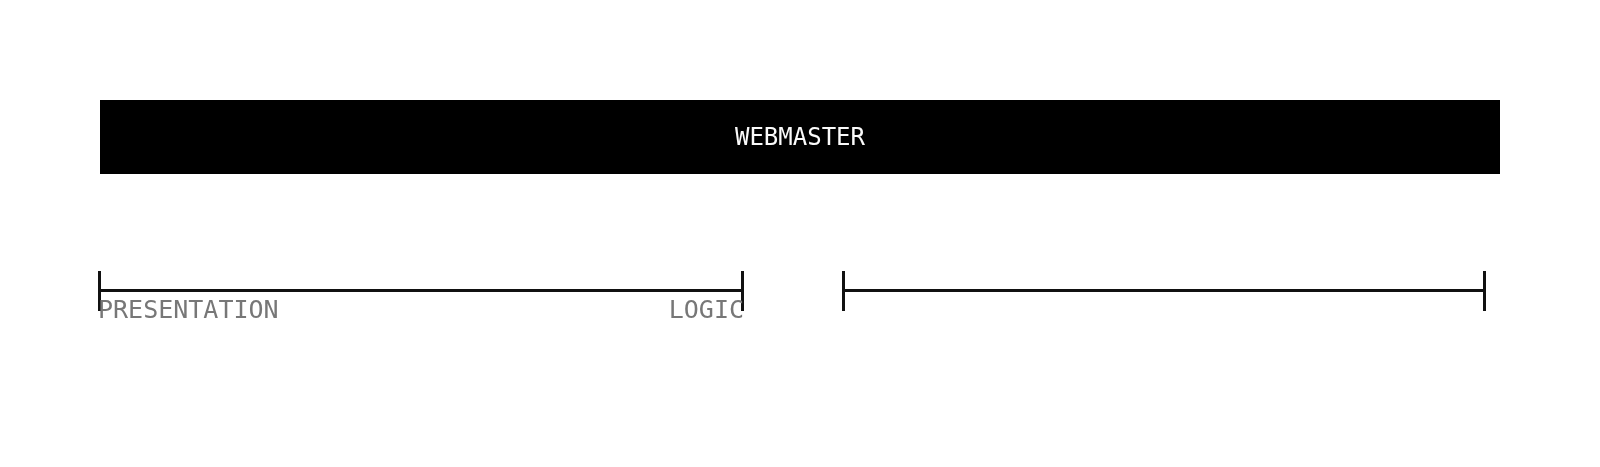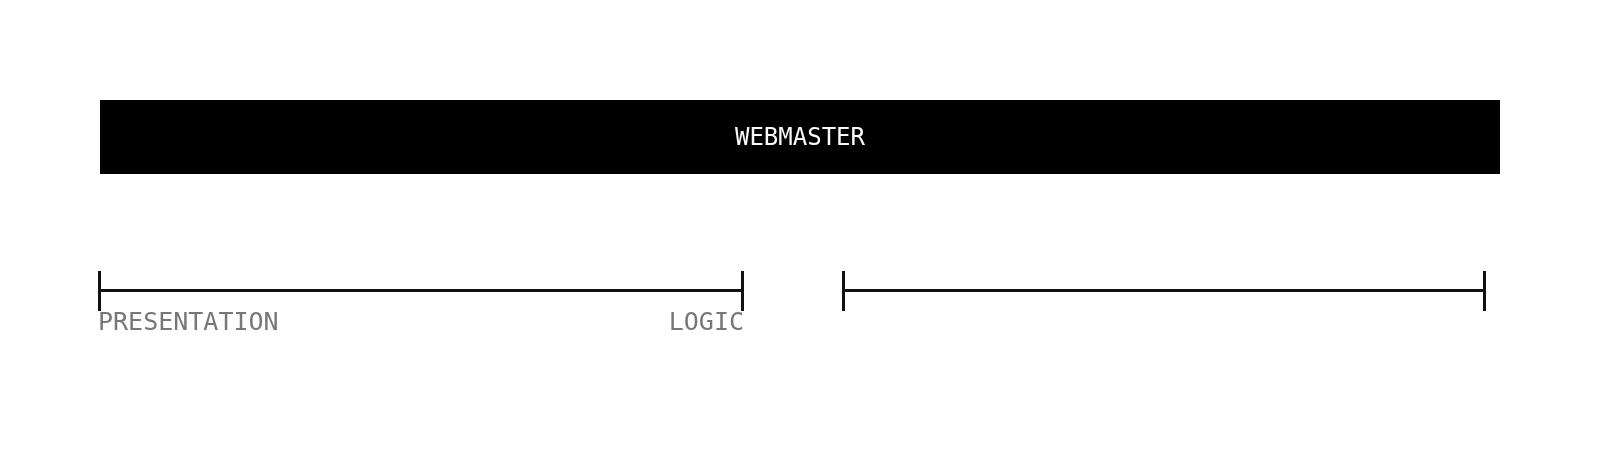--- a/index.html
+++ b/index.html
@@ -61,21 +61,21 @@
     position: absolute;
     top: 0;
     width: 3px;
     height: 40px;
     background: var(--line-color, #111111);
   }
   .tick-left { left: 0; }
   .tick-right { right: 0; }
   .range-labels {
     position: absolute;
-    top: 35px;
+    top: 23px;
     left: 0;
     right: 0;
     display: flex;
     font-size: 25px;
     line-height: 31px;
     color: var(--label-color, #777777);
     white-space: nowrap;
     gap: 22px;
   }
   .range-labels.between { justify-content: space-between; }

